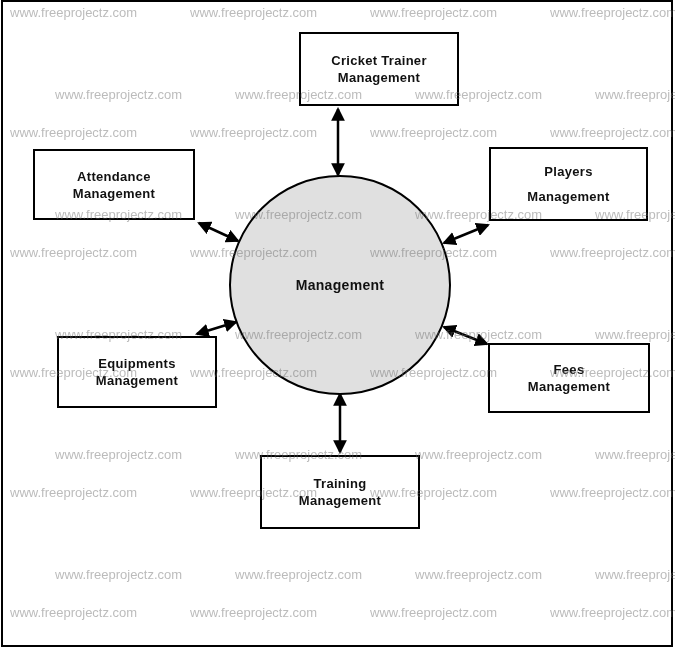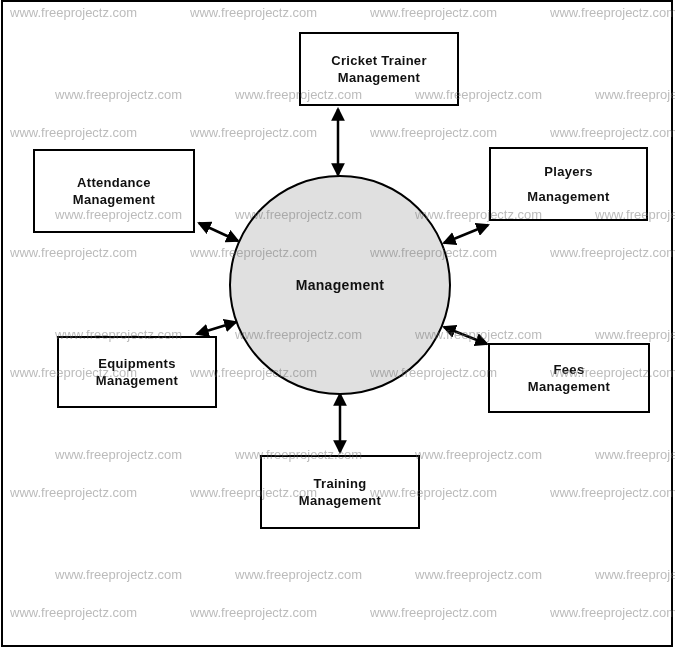--- a/index.html
+++ b/index.html
@@ -65,21 +65,21 @@
     <line x1="197" y1="334" x2="236" y2="322" stroke="#000" stroke-width="2.5" marker-start="url(#ah)" marker-end="url(#ah)"></line>
     <line x1="487" y1="344" x2="444" y2="327" stroke="#000" stroke-width="2.5" marker-start="url(#ah)" marker-end="url(#ah)"></line>
     <line x1="340" y1="394" x2="340" y2="452" stroke="#000" stroke-width="2.5" marker-start="url(#ah)" marker-end="url(#ah)"></line>
   </svg>
 
   <div class="entity-box" style="left:259px; top:32px; width:160px; height:74px;margin-left:40px;">
     <span class="lbl">Cricket Trainer</span>
     <span class="lbl">Management</span>
   </div>
 
-  <div class="entity-box" style="left:33px; top:149px; width:162px; height:84px;">
+  <div class="entity-box" style="left:33px; top:149px; width:162px; height:71px;">
     <span class="lbl">Attendance</span>
     <span class="lbl">Management</span>
   </div>
 
   <div class="entity-box" style="left:489px; top:147px; width:159px; height:74px;gap:8px;">
     <span class="lbl">Players</span>
     <span class="lbl">Management</span>
   </div>
 
   <div class="entity-box" style="left:33px; top:336px; width:160px; height:72px;margin-left:24px;">

